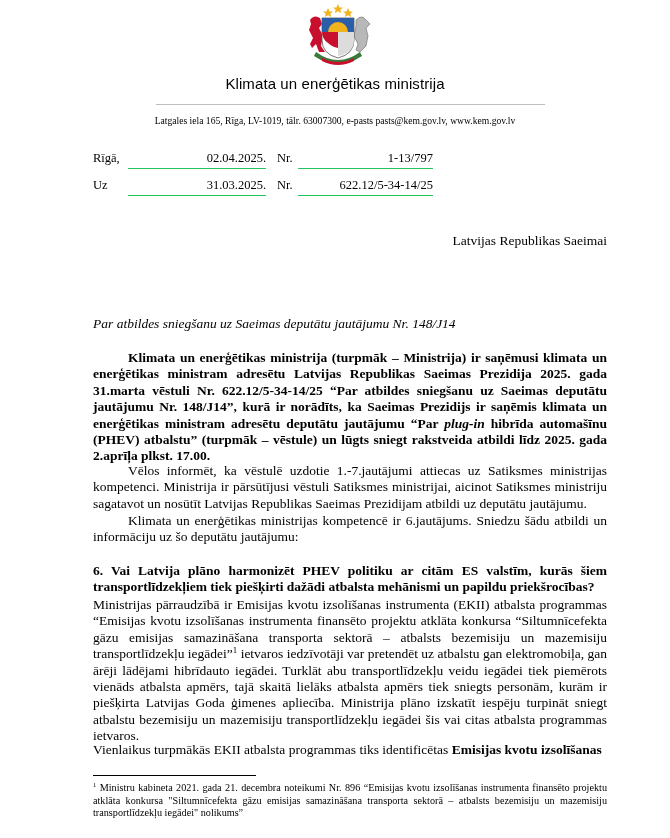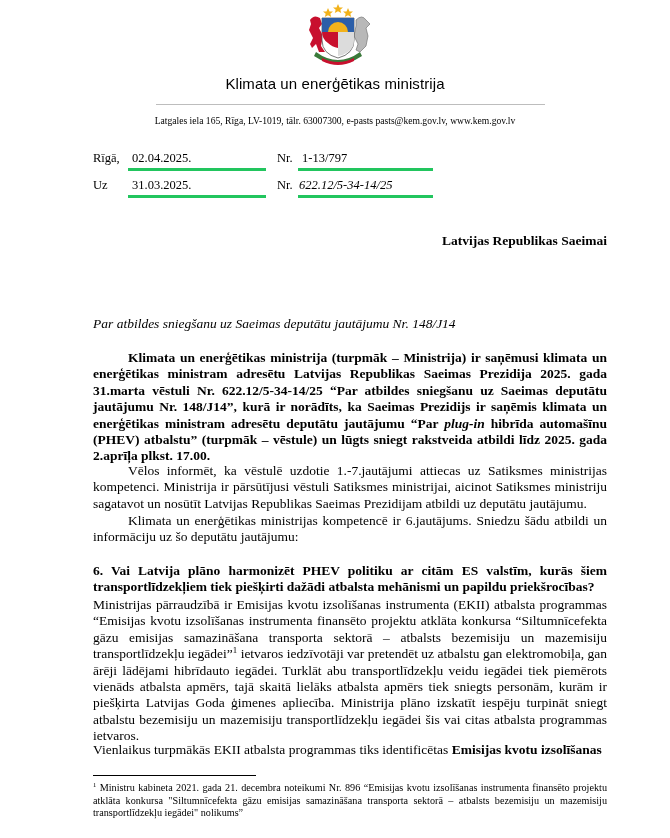--- a/index.html
+++ b/index.html
@@ -7,27 +7,27 @@
     .serif { font-family: "Liberation Serif", "DejaVu Serif", serif; }
     .sans { font-family: "Liberation Sans", "DejaVu Sans", sans-serif; }
 
     .coat { position: absolute; left: 300px; top: 2px; width: 76px; height: 68px; }
     .ministry-name { position: absolute; left: 0; width: 670px; top: 75px; text-align: center; font-size: 15px; letter-spacing: 0.1px; }
     .sep { position: absolute; left: 156px; top: 104px; width: 389px; height: 0; border-top: 1px solid #bdbdbd; }
     .address { position: absolute; left: 0; width: 670px; top: 115px; text-align: center; font-size: 9.6px; }
 
     .meta-row { position: absolute; left: 93px; height: 18px; font-size: 12.5px; }
     .meta-row .lbl { position: absolute; left: 0; top: 0; }
-    .meta-row .field { position: absolute; top: 0; border-bottom: 3px solid #22c55e; height: 17px; }
+    .meta-row .field { position: absolute; top: 0; border-bottom: 1px solid #22c55e; height: 17px; text-align: right; }
     .meta-row .nr { position: absolute; left: 184px; top: 0; }
     .row1 { top: 151px; }
     .row2 { top: 178px; }
 
     .addressee { position: absolute; right: 63px; top: 232px; text-align: right; font-size: 13.5px; line-height: 18px; }
-    .addressee .name { font-weight: bold; text-align: center; }
+    .addressee .name { font-weight: normal; text-align: center; }
     .addressee .note { font-style: italic; }
     .addressee .copy { margin-top: 6px; }
 
     .subject { position: absolute; left: 93px; top: 316px; font-size: 13.5px; font-style: italic; }
 
     .body { position: absolute; left: 93px; width: 514px; font-size: 13.5px; line-height: 16.4px; text-align: justify; }
     .body p { margin: 0; }
     .indent { text-indent: 35px; }
     .p1 { top: 350px; font-weight: bold; }
     .p2 { top: 463px; }
@@ -72,21 +72,21 @@
 <div class="meta-row row1 serif">
   <span class="lbl">Rīgā,</span>
   <span class="field" style="left:35px;width:138px;"><span style="padding-left:4px;">02.04.2025.</span></span>
   <span class="nr">Nr.</span>
   <span class="field" style="left:205px;width:135px;"><span style="padding-left:4px;">1-13/797</span></span>
 </div>
 <div class="meta-row row2 serif">
   <span class="lbl">Uz</span>
   <span class="field" style="left:35px;width:138px;"><span style="padding-left:4px;">31.03.2025.</span></span>
   <span class="nr">Nr.</span>
-  <span class="field" style="left:205px;width:135px;font-style:italic;"><span style="padding-left:1px;">622.12/5-34-14/25</span></span>
+  <span class="field" style="left:205px;width:135px;"><span style="padding-left:1px;">622.12/5-34-14/25</span></span>
 </div>
 
 <div class="addressee serif">
   <div class="name">Latvijas Republikas Saeimai</div>
 </div>
 
 <div class="subject serif">Par atbildes sniegšanu uz Saeimas deputātu jautājumu Nr. 148/J14</div>
 
 <div class="body p1 serif">
   <p class="indent"><span>Klimata un enerģētikas ministrija (turpmāk – Ministrija) ir saņēmusi klimata un enerģētikas ministram adresētu Latvijas Republikas Saeimas Prezidija 2025. gada 31.marta vēstuli Nr. 622.12/5-34-14/25 “Par atbildes sniegšanu uz Saeimas deputātu jautājumu Nr. 148/J14”, kurā ir norādīts, ka Saeimas Prezidijs ir saņēmis klimata un enerģētikas ministram adresētu deputātu jautājumu “Par </span><i>plug-in</i><span> hibrīda automašīnu (PHEV) atbalstu” (turpmāk – vēstule) un lūgts sniegt rakstveida atbildi līdz 2025. gada 2.aprīļa plkst. 17.00.</span></p>

